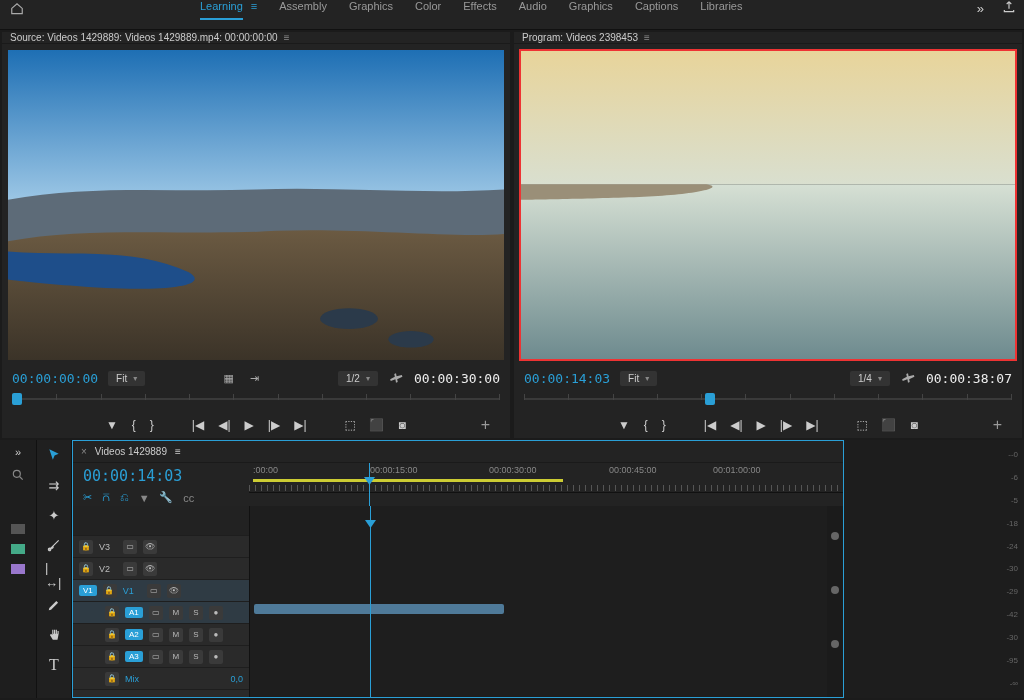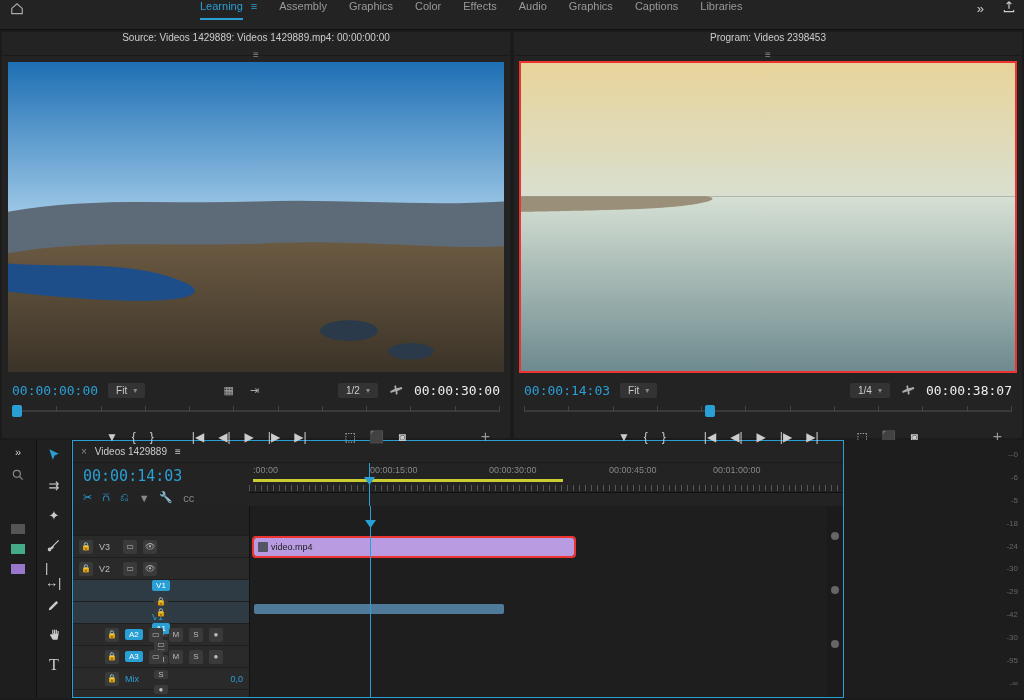--- a/index.html
+++ b/index.html
@@ -12,21 +12,21 @@
   .topbar .tabs span { color: #999; cursor: pointer; font-size: 11px; }
   .topbar .tabs span.active { color: #2a9fd6; border-bottom: 2px solid #2a9fd6; padding-bottom: 6px; margin-bottom: -7px; }
   .topbar .tabs .eq { color: #2a9fd6; margin-left: -14px; }
   .topbar .right { margin-left: auto; display: flex; gap: 18px; align-items: center; }
   .topbar .right .chev { color: #ccc; cursor: pointer; font-size: 13px; }
   .topbar .right .export { color: #ccc; cursor: pointer; }
 
   
   .monitors { display: flex; height: 410px; }
   .panel { flex: 1; background: #232323; margin: 2px; display: flex; flex-direction: column; }
-  .panel-header { height: 24px; display: flex; align-items: center; padding: 0 8px; font-size: 10px; color: #ccc; gap: 6px; border-bottom: 1px solid #1a1a1a; flex-direction: column; }
+  .panel-header { height: 24px; display: flex; align-items: center; padding: 0 8px; font-size: 10px; color: #ccc; gap: 6px; border-bottom: 1px solid #1a1a1a; }
   .panel-header .menu { color: #888; cursor: pointer; }
 
   .viewport { flex: 1; margin: 6px; display: flex; align-items: center; justify-content: center; position: relative; }
   .viewport svg { width: 100%; height: 100%; }
   .viewport.red-border { outline: 2px solid #e33; outline-offset: -1px; }
 
   .monitor-ctrl { padding: 4px 10px; text-align: right; }
   .monitor-ctrl .row1 { display: flex; align-items: center; gap: 10px; font-size: 11px; }
   .tc-blue { color: #2a9fd6; font-family: monospace; font-size: 13px; }
   .tc-white { color: #eee; font-family: monospace; font-size: 13px; margin-left: auto; }
@@ -75,21 +75,21 @@
   .playhead::before { content: ""; position: absolute; top: 14px; left: -5px; width: 11px; height: 8px; background: #2a9fd6; clip-path: polygon(0 0,100% 0,50% 100%); }
 
   .tracks { display: flex; flex: 1; }
   .track-labels { width: 176px; background: #2a2a2a; }
   .trk { height: 22px; display: flex; align-items: center; gap: 6px; padding: 0 6px; border-bottom: 1px solid #1e1e1e; font-size: 9px; color: #bbb; }
   .trk .tag { background: #2a6; color: #fff; padding: 1px 4px; border-radius: 2px; font-size: 8px; }
   .trk .tag.blue { background: #2a9fd6; }
   .trk .btn { width: 14px; height: 14px; display: flex; align-items: center; justify-content: center; background: #3a3a3a; border-radius: 2px; cursor: pointer; font-size: 8px; }
   .trk .name { width: 18px; }
   .trk.mix { color: #2a9fd6; }
-  .trk.hl { background: #2f3b44; flex-direction: column; }
+  .trk.hl { background: #2f3b44; }
 
   .track-content { flex: 1; position: relative; background: #1e1e1e; border-left: 1px solid #111; overflow: hidden; }
   .clip { position: absolute; height: 18px; border-radius: 2px; font-size: 9px; color: #222; padding: 2px 4px; overflow: hidden; white-space: nowrap; display: flex; align-items: center; gap: 3px; }
   .clip .fx { width: 10px; height: 10px; background: #556; border-radius: 1px; }
   .clip.purple { background: #b89be0; outline: 2px solid #e33; }
   .clip.blue1 { background: #6ea3c9; }
   .clip.blue2 { background: #4f7a99; }
   .clip.tiny { background: #4f7a99; width: 16px; height: 8px; padding: 0; }
 
   .scroll-right { width: 16px; background: #1b1b1b; display: flex; flex-direction: column; align-items: center; padding: 26px 0; gap: 46px; }
@@ -422,24 +422,20 @@
         <div class="trk mix">
             <span style="width:20px"></span>
             <span class="btn">🔒</span>
             <span>Mix</span>
             <span style="flex:1"></span>
             <span>0,0</span>
           </div>
       </div>
       <div class="track-content">
         <div class="playhead" style="left:120px"></div>
-        <div class="clip purple" style="top:32px;left:4px;width:320px">
-            <span class="fx"></span>
-            <span>video.mp4</span>
-          </div>
         <div class="clip blue2" style="top:98px;left:4px;width:250px;height:10px"></div>
         <div class="clip tiny" style="top:98px;left:6px"></div>
       </div>
       <div class="scroll-right">
         <div class="dot"></div>
         <div class="dot"></div>
         <div class="dot"></div>
       </div>
     </div>
   </div>

